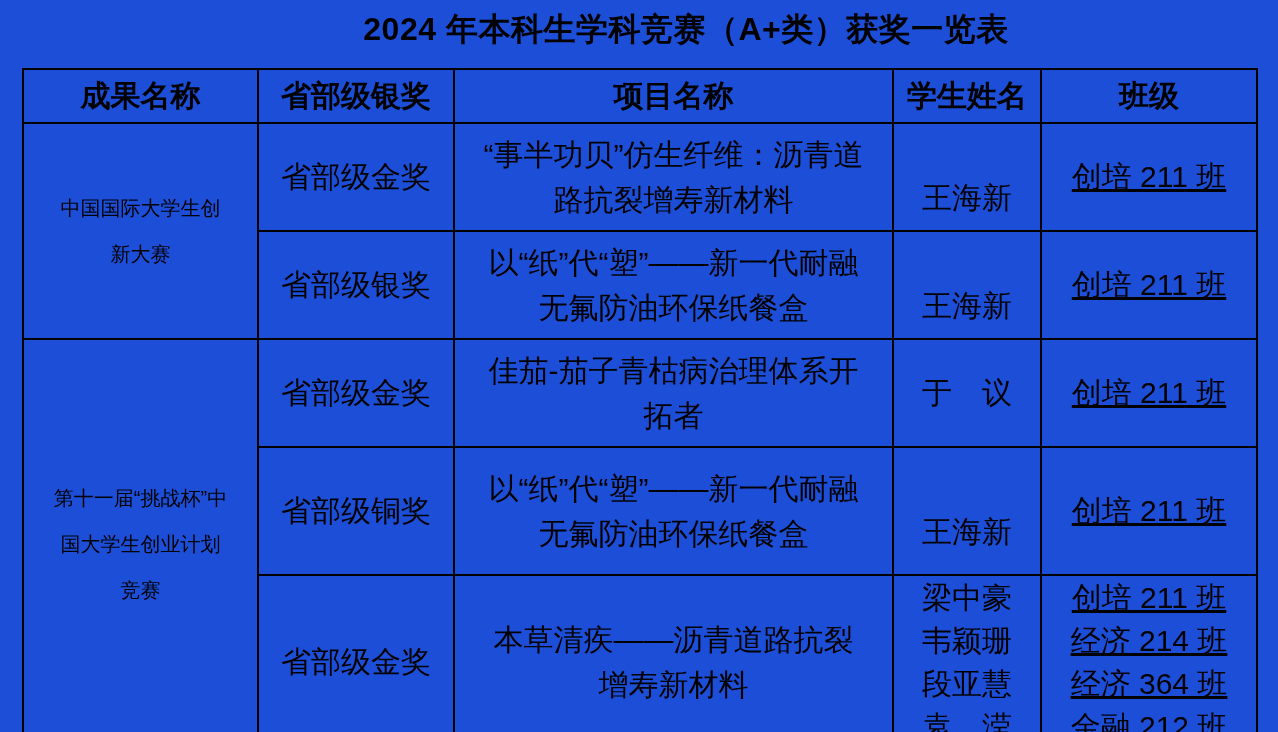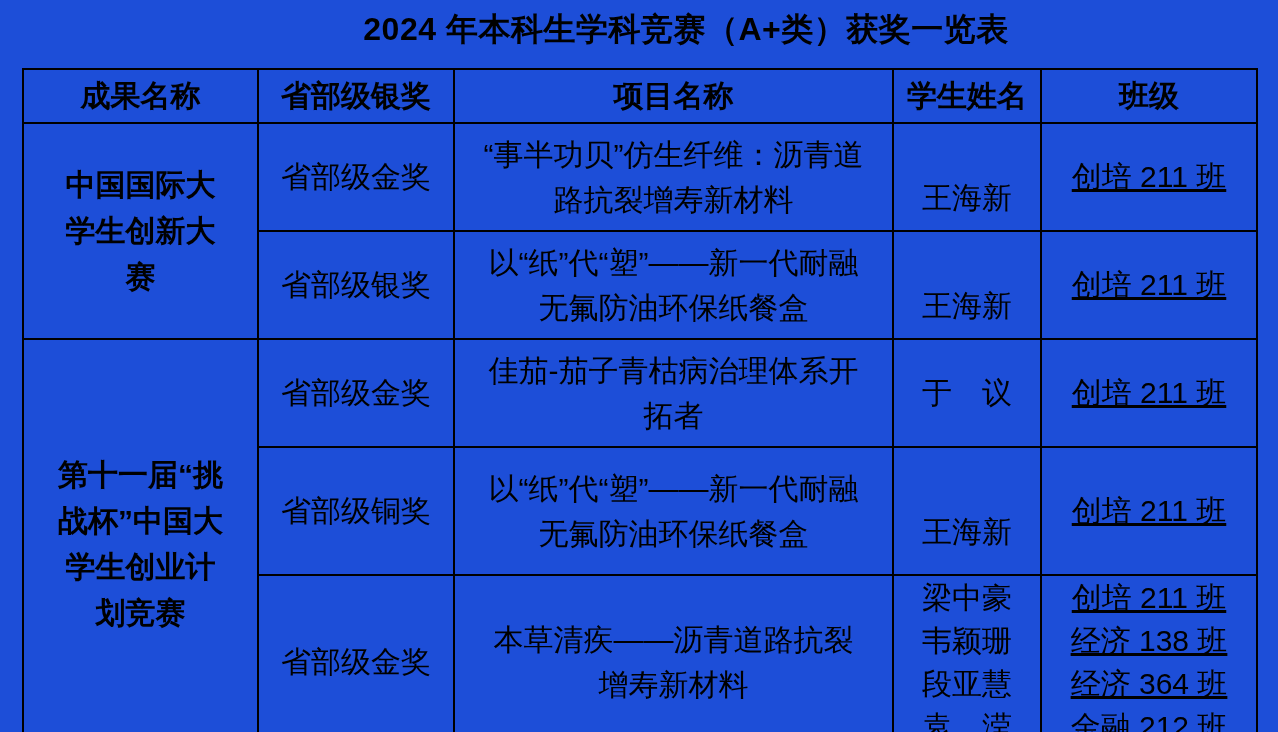--- a/index.html
+++ b/index.html
@@ -54,24 +54,23 @@
     font-weight: normal;
   }
   tr.hrow  { height: 54px; }
   tr.r1    { height: 103px; }
   tr.r2    { height: 101px; }
   tr.r3    { height: 90px; }
   tr.r4    { height: 128px; }
   tr.r5    { height: 171px; }
 
   td.comp {
-    font-size: 30px;
+    font-size: 20px;
     line-height: 46px;
     padding: 0 29px;
-    font-weight: bold;
   }
   td.project {
     padding: 8px 24px;
     line-height: 45px;
   }
   td.level { padding: 0 16px; }
   td.student { padding: 0 24px; }
   td.clazz { padding: 0 4px; text-decoration: underline; }
 
   
@@ -134,21 +133,21 @@
         <td class="level">省部级金奖</td>
         <td class="project">本草清疾——沥青道路抗裂增寿新材料</td>
         <td class="student">
           <div class="stack-line">梁中豪</div>
           <div class="stack-line">韦颖珊</div>
           <div class="stack-line">段亚慧</div>
           <div class="stack-line">袁　滢</div>
         </td>
         <td class="clazz">
           <div class="stack-line">创培 211 班</div>
-          <div class="stack-line">经济 138 班</div>
+          <div class="stack-line">经济 214 班</div>
           <div class="stack-line">经济 364 班</div>
           <div class="stack-line">金融 212 班</div>
         </td>
       </tr>
     </tbody>
   </table>
 
 </div>
 
 </body></html>

